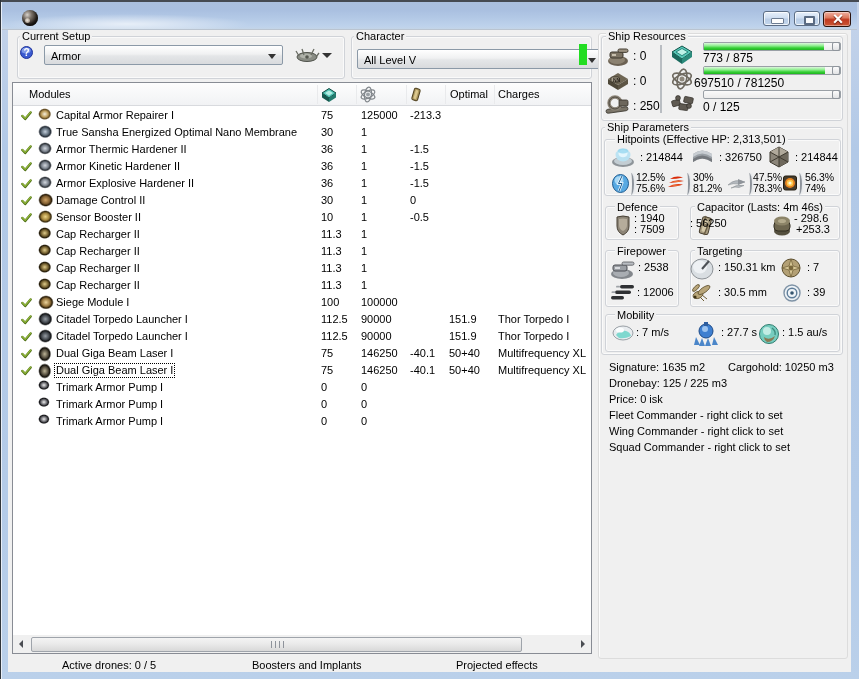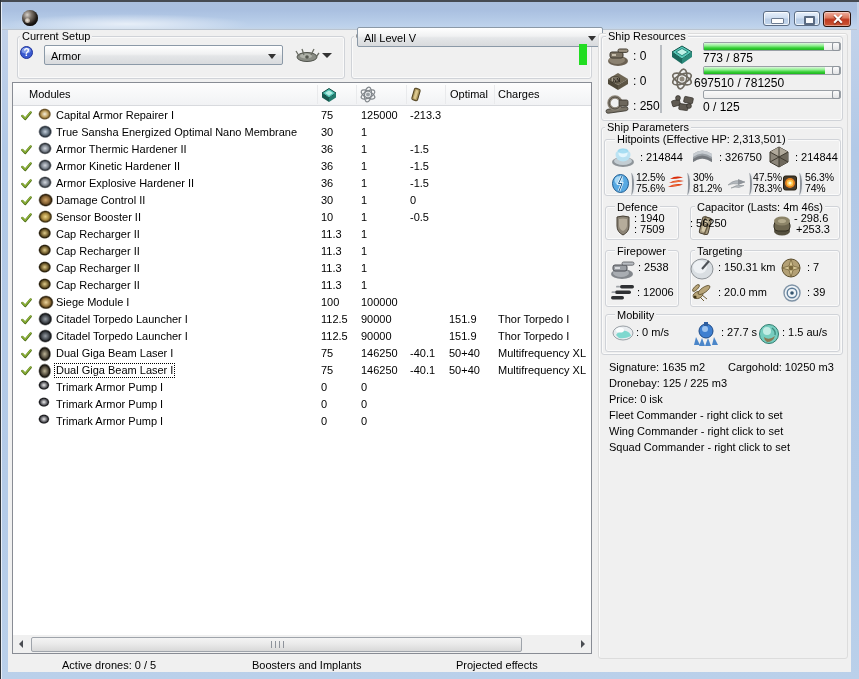--- a/index.html
+++ b/index.html
@@ -89,21 +89,21 @@
 <svg class="abs" style="left:295px;top:46px" width="25" height="18" viewBox="0 0 25 18">
     <ellipse cx="12" cy="11" rx="10" ry="4.5" fill="#8a8d85" stroke="#4f524b" stroke-width="1"></ellipse>
     <ellipse cx="11" cy="10" rx="6" ry="2.6" fill="#b0b3aa"></ellipse>
     <path d="M4 10 L1 5 M9 9 L7 3 M16 9 L19 3 M21 11 L24 7" stroke="#6a6d64" stroke-width="1.3"></path>
     <circle cx="12" cy="11" r="1.8" fill="#555850"></circle>
   </svg>
 <div class="abs" style="left:322px;top:53px;width:0;height:0;border-left:5px solid transparent;border-right:5px solid transparent;border-top:5px solid #333"></div>
 
 <div class="fs" style="left:351px;top:36px;width:241px;height:43px"></div>
 <div class="fslabel" style="left:354px;top:31px">Character</div>
-<div class="combo" style="left:357px;top:27px;width:246px">
+<div class="combo" style="left:357px;top:49px;width:246px">
     <div class="cv">All Level V</div>
     <div class="arr"></div>
   </div>
 <div class="abs" style="left:579px;top:44px;width:8px;height:21px;background:#22dd22"></div>
 
 <div id="table"></div>
 <div id="thead"></div>
 <div class="hsep" style="left:317px"></div>
 <div class="hsep" style="left:356px"></div>
 <div class="hsep" style="left:406px"></div>
@@ -477,35 +477,35 @@
 <div class="t" style="left:807px;top:262px">: 7</div>
 <svg class="abs" style="left:690px;top:282px" width="23" height="21" viewBox="0 0 23 21">
     <g fill="#b7a478" stroke="#5f5030" stroke-width="0.8">
       <ellipse cx="8" cy="13" rx="5" ry="3.4" transform="rotate(-20 8 13)"></ellipse>
       <ellipse cx="14" cy="8" rx="7" ry="2.6" transform="rotate(-35 14 8)"></ellipse>
       <ellipse cx="6" cy="6" rx="4.5" ry="1.8" transform="rotate(-45 6 6)"></ellipse>
     </g>
     <circle cx="5" cy="15" r="1.6" fill="#403516"></circle>
     <path d="M10 15 L14 19 M12 13 L17 17" stroke="#6b5b33" stroke-width="1"></path>
   </svg>
-<div class="t" style="left:718px;top:287px">: 20.0 mm</div>
+<div class="t" style="left:718px;top:287px">: 30.5 mm</div>
 <svg class="abs" style="left:783px;top:284px" width="18" height="18" viewBox="0 0 18 18">
     <circle cx="9" cy="9" r="8" fill="#eef3f7" stroke="#7f93a6" stroke-width="1.4"></circle>
     <circle cx="9" cy="9" r="4.8" fill="none" stroke="#5e7d99" stroke-width="1.4"></circle>
     <circle cx="9" cy="9" r="1.8" fill="#35556f"></circle>
   </svg>
 <div class="t" style="left:807px;top:287px">: 39</div>
 <div class="fs" style="left:605px;top:314px;width:235px;height:38px"></div>
 <div class="fslabel" style="left:615px;top:310px">Mobility</div>
 <svg class="abs" style="left:612px;top:323px" width="22" height="18" viewBox="0 0 22 18">
     <ellipse cx="11" cy="10" rx="10" ry="7" fill="#e8ecef" stroke="#9aa0a6" stroke-width="1"></ellipse>
     <path d="M4 12 Q8 6 14 8 Q18 9 19 13 Q13 16 7 15 Z" fill="#7fd8cf"></path>
     <ellipse cx="8" cy="7" rx="4" ry="2.6" fill="#fbfdfe"></ellipse>
   </svg>
-<div class="t" style="left:636px;top:327px">: 0 m/s</div>
+<div class="t" style="left:636px;top:327px">: 7 m/s</div>
 <svg class="abs" style="left:693px;top:321px" width="27" height="25" viewBox="0 0 27 25">
     <circle cx="13" cy="10" r="7" fill="#3e7fd0" stroke="#1d4a87" stroke-width="1"></circle>
     <circle cx="12" cy="8" r="3" fill="#9cc3ef"></circle>
     <rect x="11" y="1" width="4" height="4" fill="#2d5d9e"></rect>
     <g fill="#4b86c9">
       <path d="M3 16 L7 24 L1 24 Z"></path>
       <path d="M9 17 L12 25 L6 25 Z"></path>
       <path d="M15 17 L18 25 L12 25 Z"></path>
       <path d="M21 16 L25 24 L19 24 Z"></path>
     </g>

